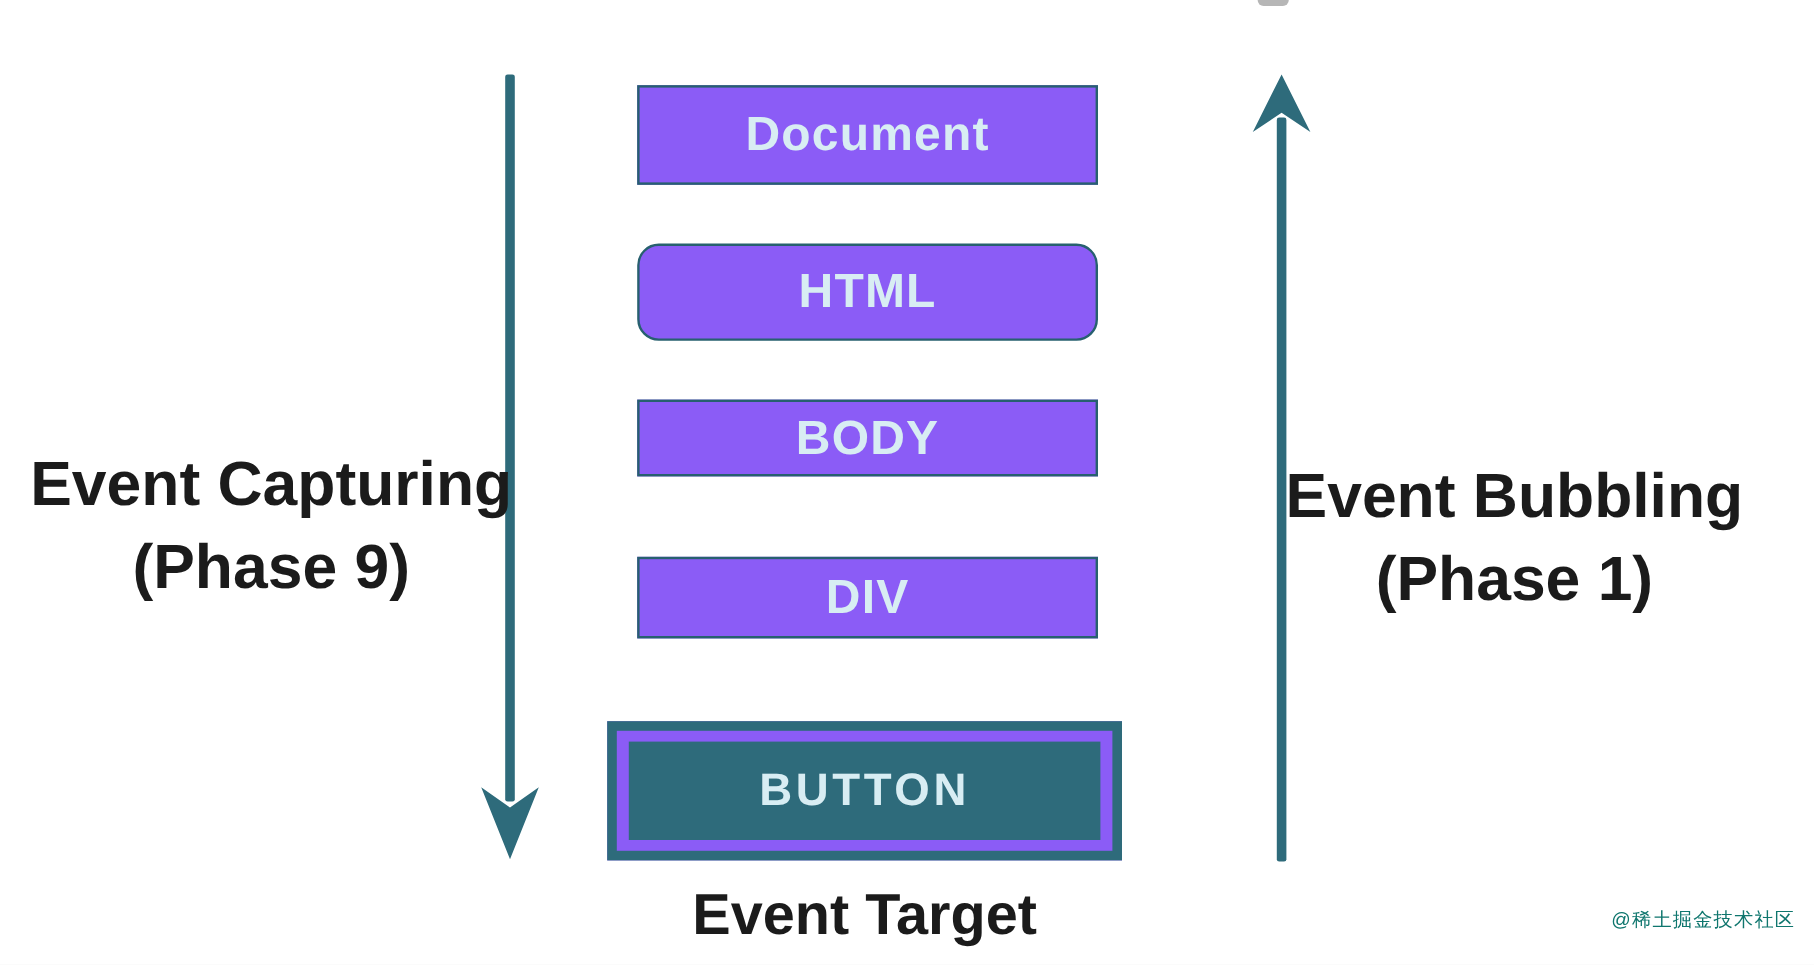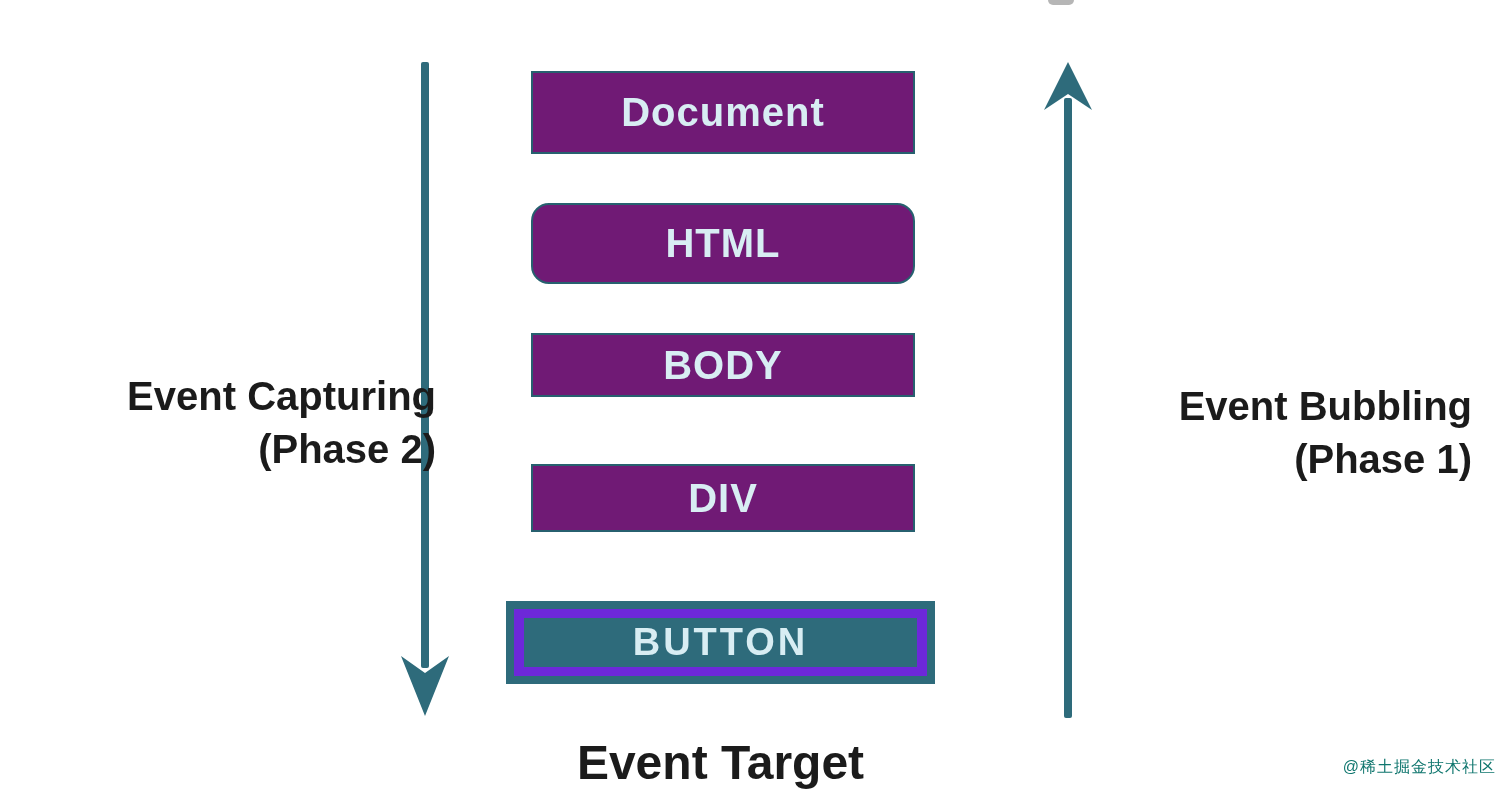--- a/index.html
+++ b/index.html
@@ -15,21 +15,21 @@
     background: #ffffff;
     overflow: hidden;
     border-bottom: 3px solid #ececec;
   }
   
   .node-box {
     position: absolute;
     left: 531px;
     width: 384px;
     height: 81px;
-    background: #701a75;
+    background: #8b5cf6;
     border: 2px solid #27606f;
     box-sizing: border-box;
     display: flex;
     align-items: center;
     justify-content: center;
     color: #d8edf3;
     font-weight: bold;
     font-size: 40px;
     letter-spacing: 1px;
   }
@@ -37,47 +37,47 @@
   .node-html     { top: 203px; border-radius: 18px; }
   .node-body     { top: 333px; height: 64px; }
   .node-div      { top: 464px; height: 68px; }
 
   
   .target-outer {
     position: absolute;
     left: 506px;
     top: 601px;
     width: 429px;
-    height: 83px;
+    height: 116px;
     box-sizing: border-box;
-    background: #6d28d9;
+    background: #8b5cf6;
     border: 8px solid #2e6b7b;
     padding: 9px 10px;
   }
   .target-inner {
     width: 100%;
     height: 100%;
     background: #2e6b7b;
     display: flex;
     align-items: center;
     justify-content: center;
     color: #d8edf3;
     font-weight: bold;
     font-size: 38px;
     letter-spacing: 3px;
   }
 
   
   .phase-label {
     position: absolute;
     width: 420px;
-    text-align: right;
+    text-align: center;
     color: #1b1b1b;
     font-weight: bold;
-    font-size: 40px;
+    font-size: 52px;
     line-height: 1.32;
   }
   .phase-left  { left: 16px;  top: 370px; }
   .phase-right { left: 1052px; top: 380px; }
 
   
   .target-caption {
     position: absolute;
     left: 506px;
     top: 735px;
@@ -136,21 +136,21 @@
     </g>
 
     <g fill="#2e6b7b">
       <rect x="1064" y="98" width="8" height="620" rx="2"></rect>
       <path d="M 1068 62 L 1092 110 L 1068 94 L 1044 110 Z"></path>
     </g>
   </svg>
 
   <div class="phase-label phase-left">
     <div>Event Capturing</div>
-    <div>(Phase 2)</div>
+    <div>(Phase 9)</div>
   </div>
 
   <div class="phase-label phase-right">
     <div>Event Bubbling</div>
     <div>(Phase 1)</div>
   </div>
 
   <div class="node-box node-document">Document</div>
   <div class="node-box node-html">HTML</div>
   <div class="node-box node-body">BODY</div>

